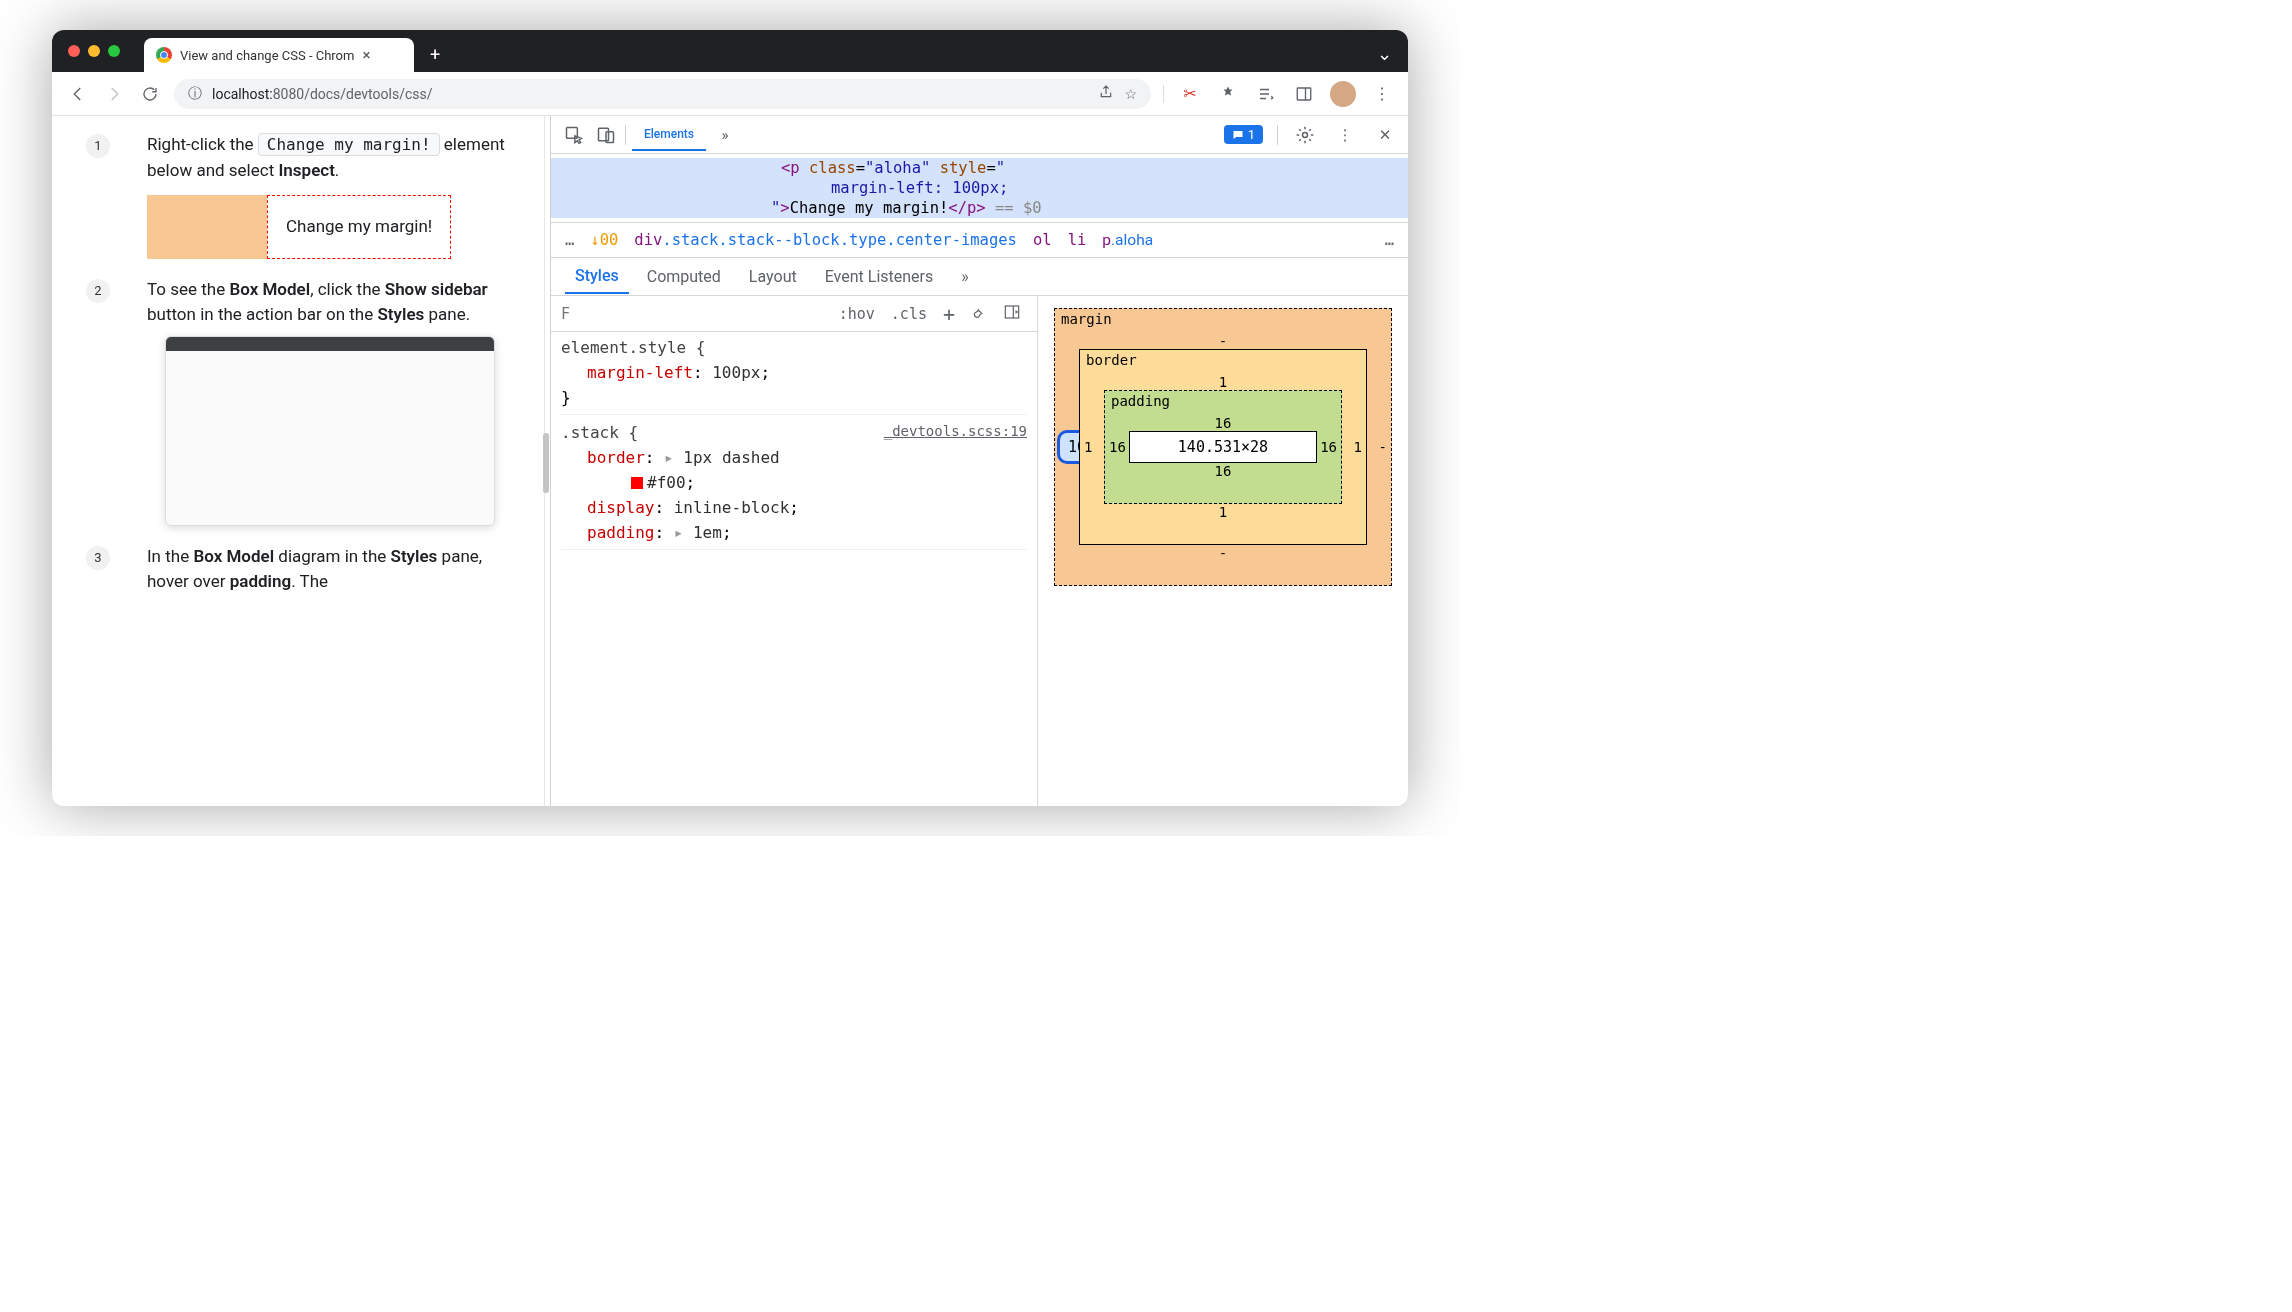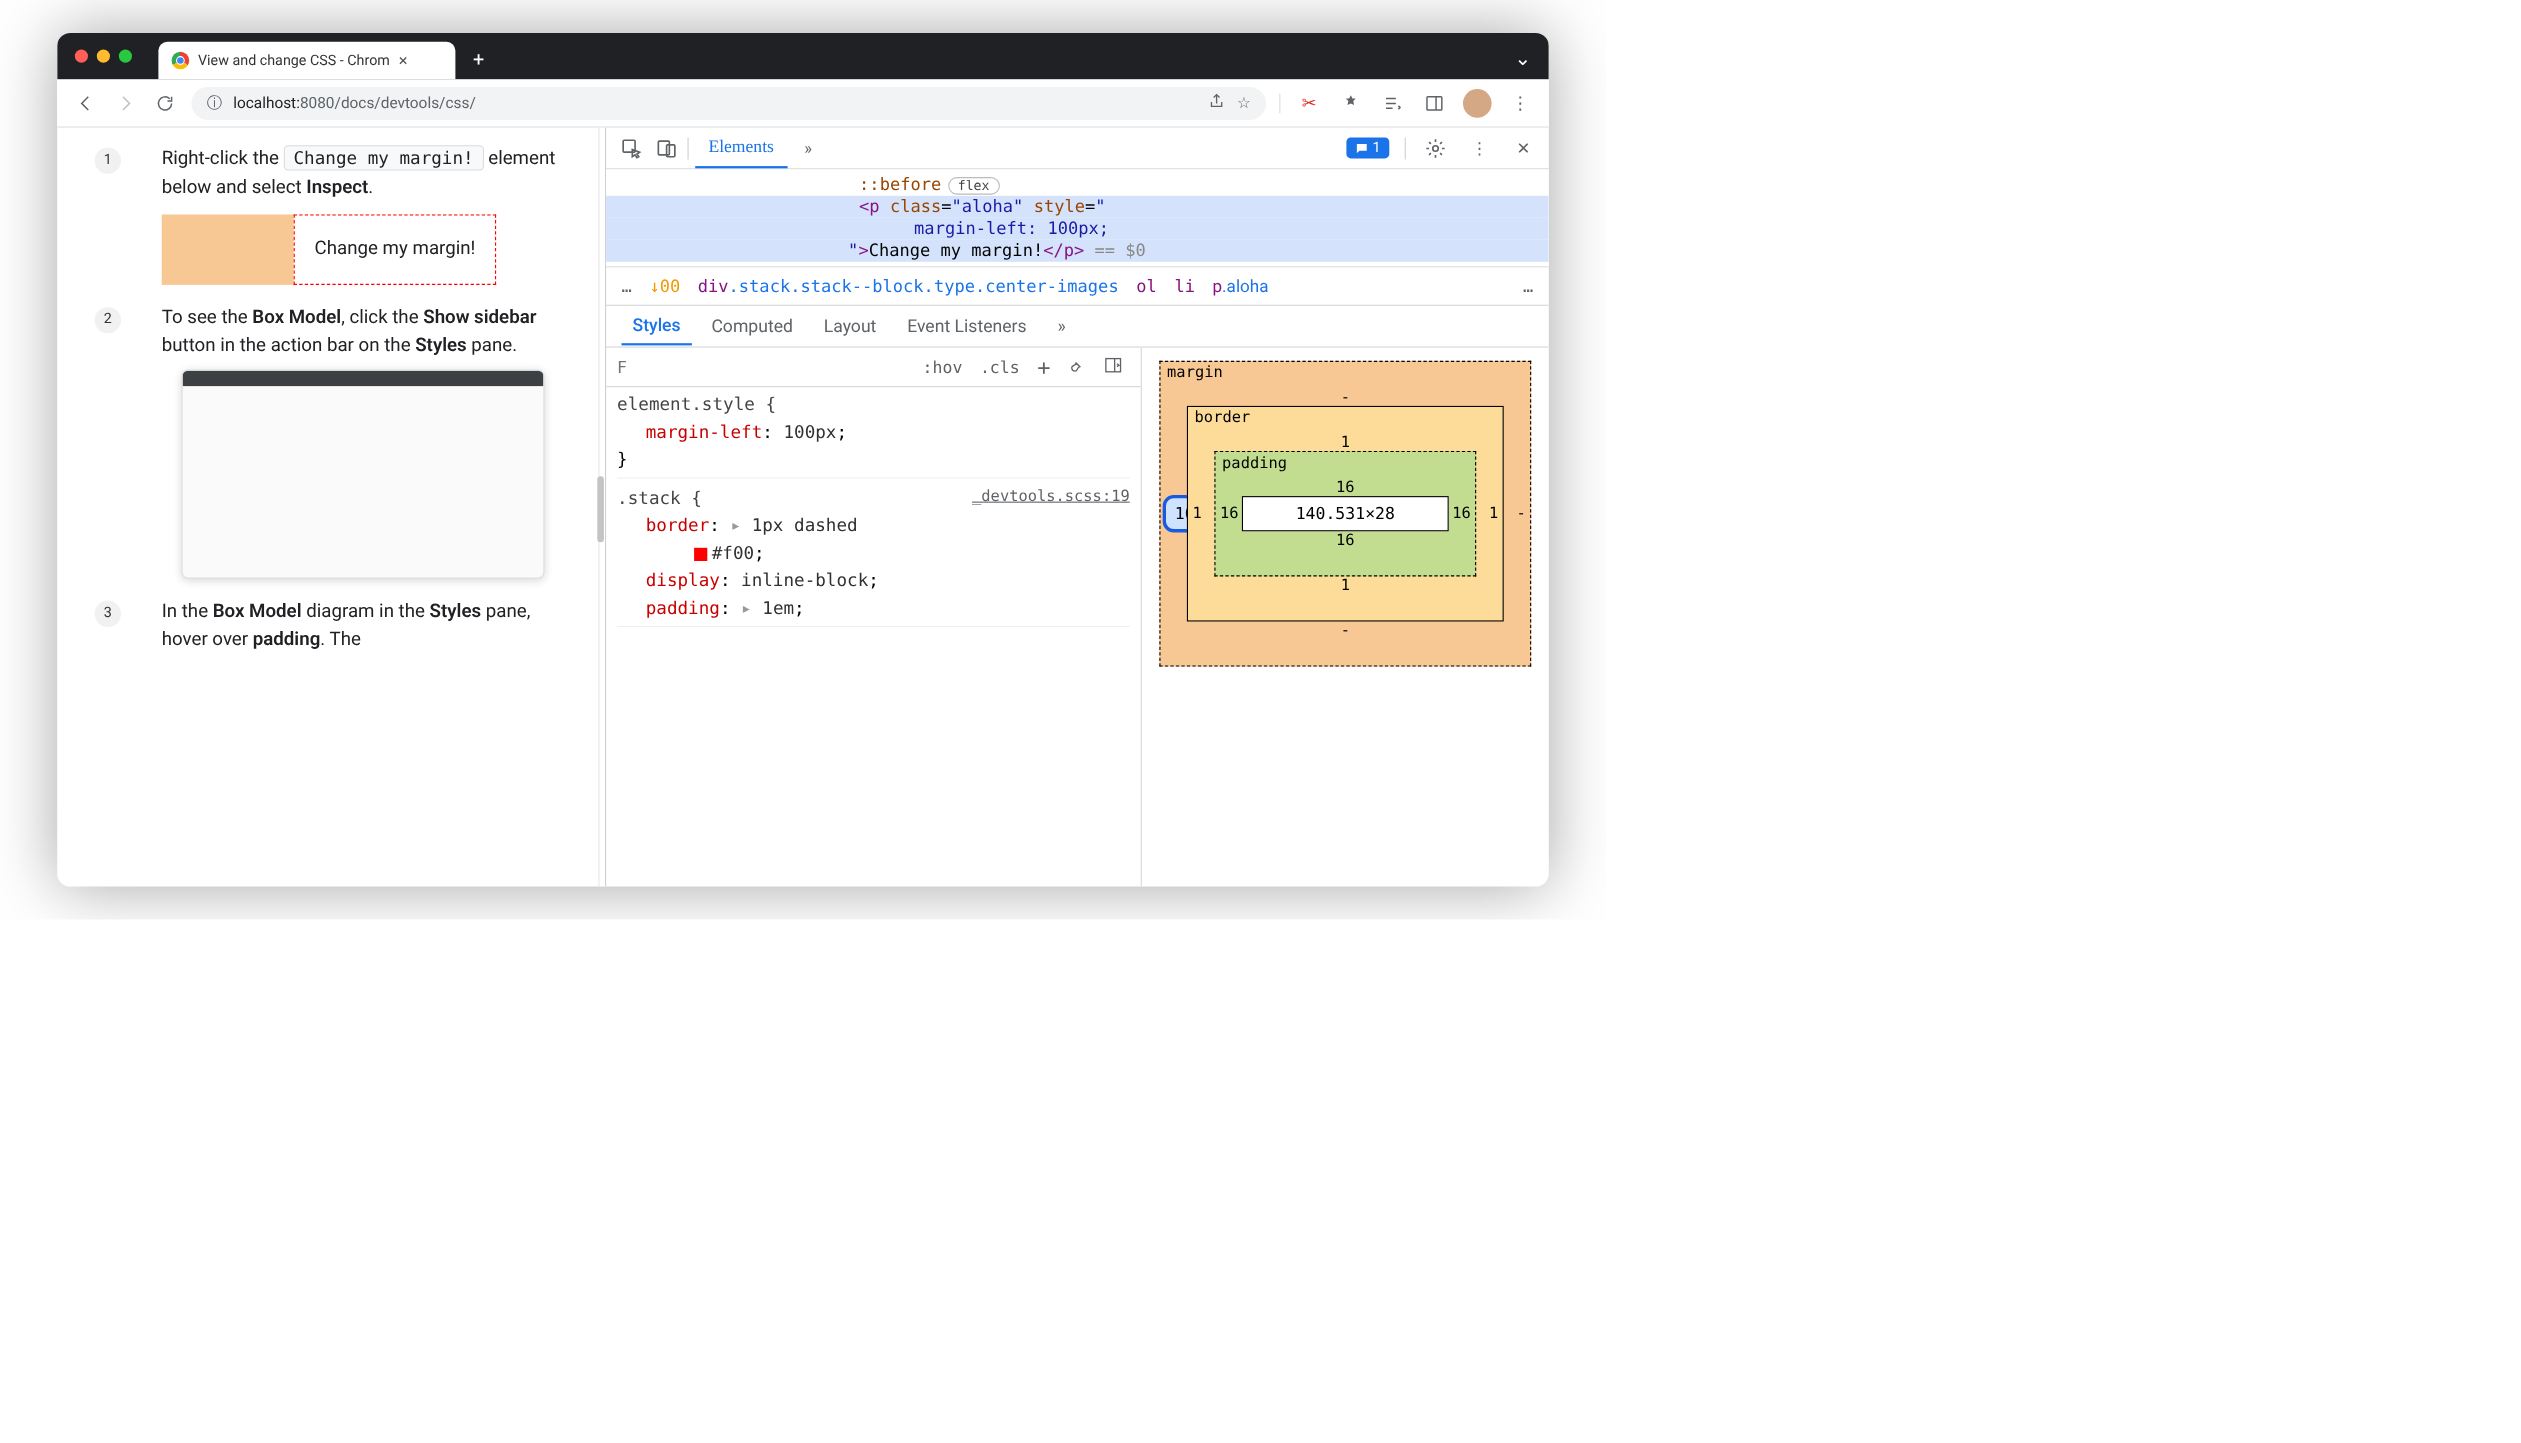--- a/index.html
+++ b/index.html
@@ -31,21 +31,21 @@
 .bold { font-weight: 600; }
 .margin-demo { margin-top: 12px; background: #f8c894; display: inline-block; }
 .margin-demo-inner { border: 1px dashed #f00; padding: 18px 18px; margin-left: 120px; font-size: 17px; background: #fff; }
 .screenshot-thumb { width: 330px; height: 190px; border: 1px solid #ddd; border-radius: 6px; margin: 8px 0 0 18px; box-shadow: 0 2px 8px rgba(0,0,0,0.15); background: #fafafa; position: relative; overflow: hidden; }
 .screenshot-thumb::before { content: ''; position: absolute; top:0; left:0; right:0; height: 14px; background:#3c4043; }
 .page-divider { width: 6px; background: #fff; position: relative; border-left:1px solid #e8e8e8; }
 .page-divider::after { content:''; position:absolute; top:46%; left:-2px; width:6px; height:60px; background:#c4c4c4; border-radius:4px; }
 .devtools { flex: 1; display: flex; flex-direction: column; border-left: 1px solid #d0d0d0; font-size: 15px; }
 .dt-tabs { height: 38px; border-bottom: 1px solid #d6d6d6; display: flex; align-items:center; padding: 0 10px; gap: 6px; }
 .dt-tabs .icon-btn { color:#5f6368; width:26px; height:26px; display:flex; align-items:center; justify-content:center; }
-.dt-tab { padding: 8px 12px; color: #5f6368; font-size: 16px; font-family: Liberation Serif, serif; }
+.dt-tab { padding: 8px 12px; color: #5f6368; font-size: 12px; }
 .dt-tab.active { color: #1a73e8; border-bottom: 2px solid #1a73e8; font-weight: 500; }
 .dt-tabs-end { margin-left:auto; display:flex; align-items:center; gap: 14px; color:#5f6368; }
 .msg-pill { background:#1a73e8; color:#fff; border-radius:4px; padding:2px 8px; font-size:13px; display:flex; align-items:center; gap:4px; }
 .divider-v { width:1px; height:20px; background:#d0d0d0; }
 .dom { font-family: ui-monospace, Menlo, monospace; font-size: 15.5px; padding: 4px 0 4px 0; background:#fff; }
 .dom-line { padding: 1px 0 1px 230px; white-space:nowrap; }
 .dom .tag { color:#881280; }
 .dom .attr { color:#994500; }
 .dom .str { color:#1a1aa6; }
 .dom .sel-line { background:#d4e3fb; }
@@ -223,21 +223,20 @@
                 <path class="svg-stroke" d="M12 2v3M12 19v3M2 12h3M19 12h3M5 5l2 2M17 17l2 2M5 19l2-2M17 7l2-2"></path>
               </svg>
             </span>
           <span class="icon-btn">⋮</span>
           <span class="icon-btn">✕</span>
         </div>
       </div>
 
       <div class="dom" style="position:relative;">
 
-        <div class="dom-line"><span style="color:#994500">::before</span><span class="flex-pill">flex</span></div>
         <div class="dom-line sel-line"><span class="tag">&lt;p</span> <span class="attr">class</span>=<span class="str">"aloha"</span> <span class="attr">style</span>=<span class="str">"</span></div>
         <div class="dom-line sel-line" style="padding-left:280px"><span class="str">margin-left: 100px;</span></div>
         <div class="dom-line sel-line" style="padding-left:220px"><span class="str">"</span><span class="tag">&gt;</span>Change my margin!<span class="tag">&lt;/p&gt;</span> <span class="dim">== $0</span></div>
       </div>
 
       <div class="breadcrumb">
         <span class="crumb">…</span>
         <span class="cut">↓00</span>
         <span class="sel"><span style="color:#881280">div</span><span style="color:#1a73e8">.stack.stack--block.type.center-images</span></span>
         <span class="crumb" style="color:#881280">ol</span>

